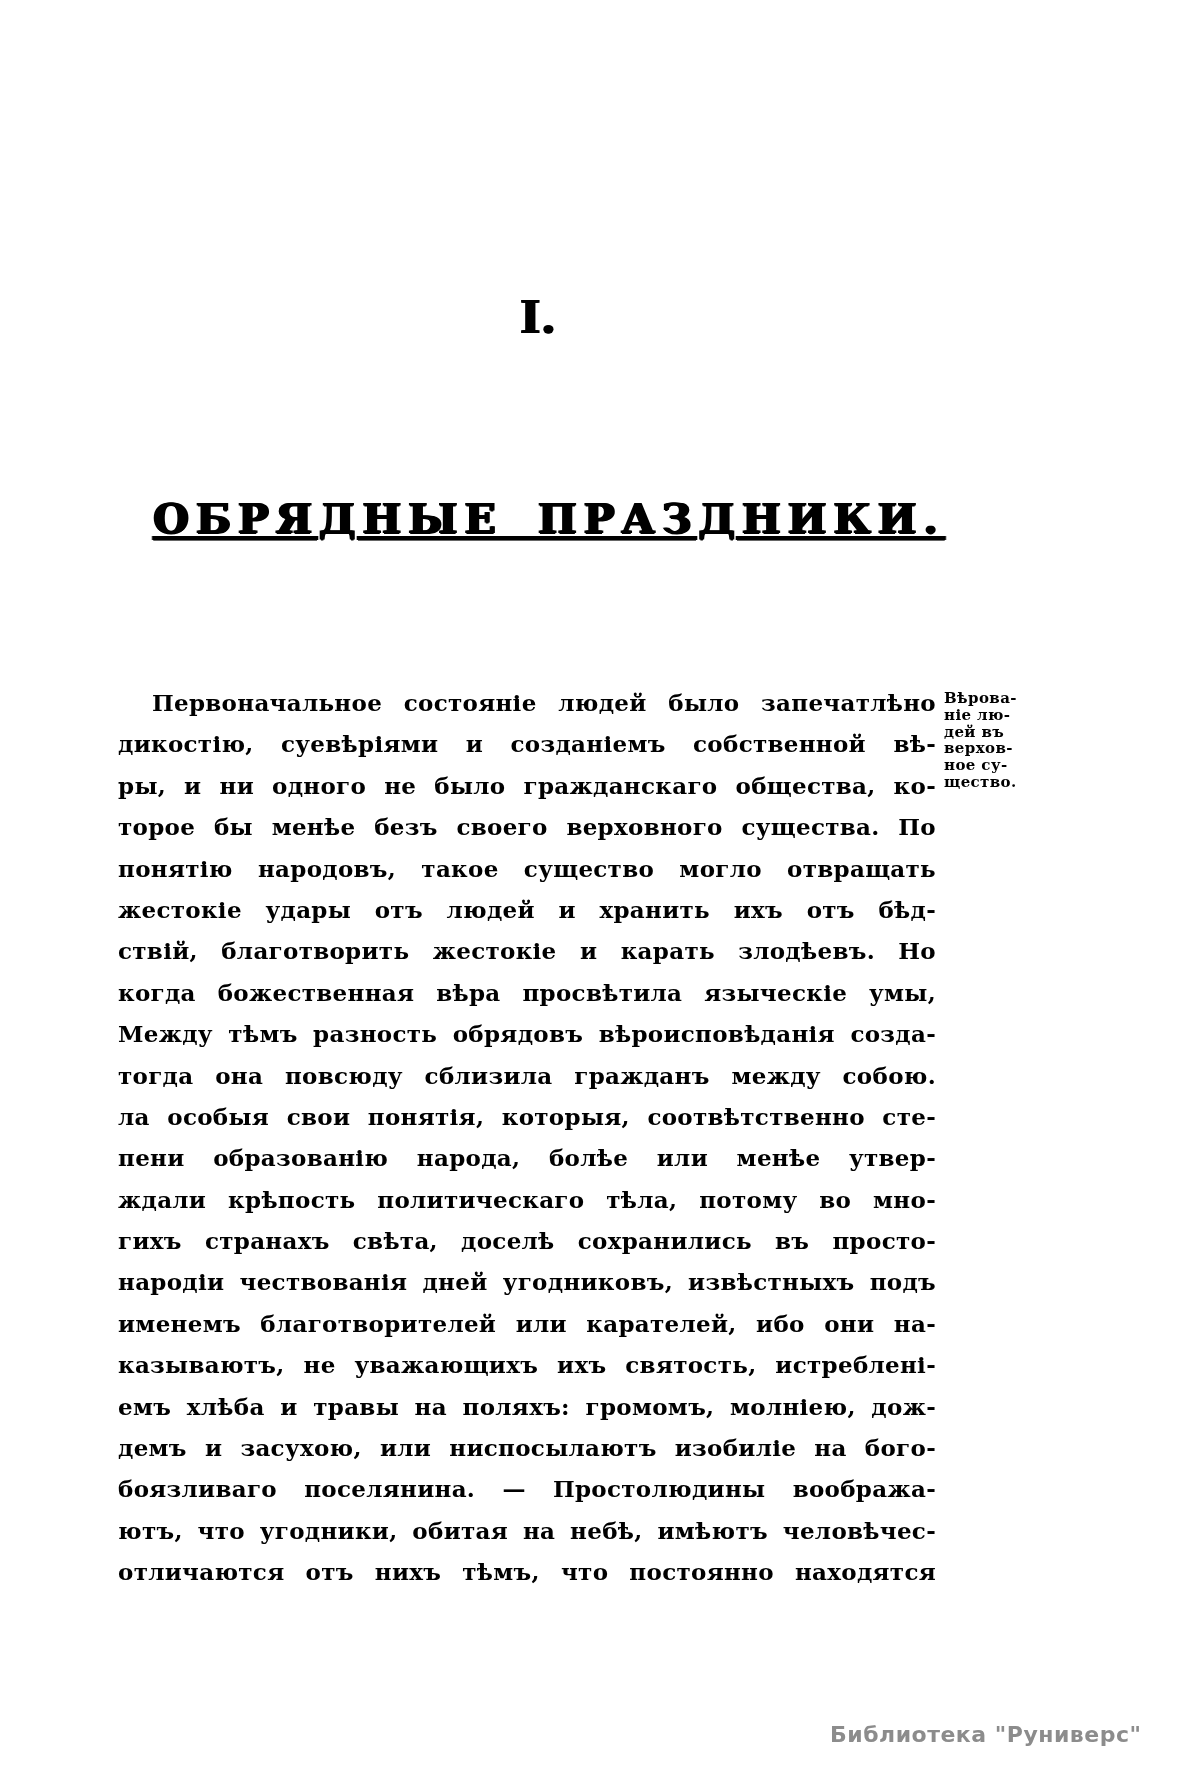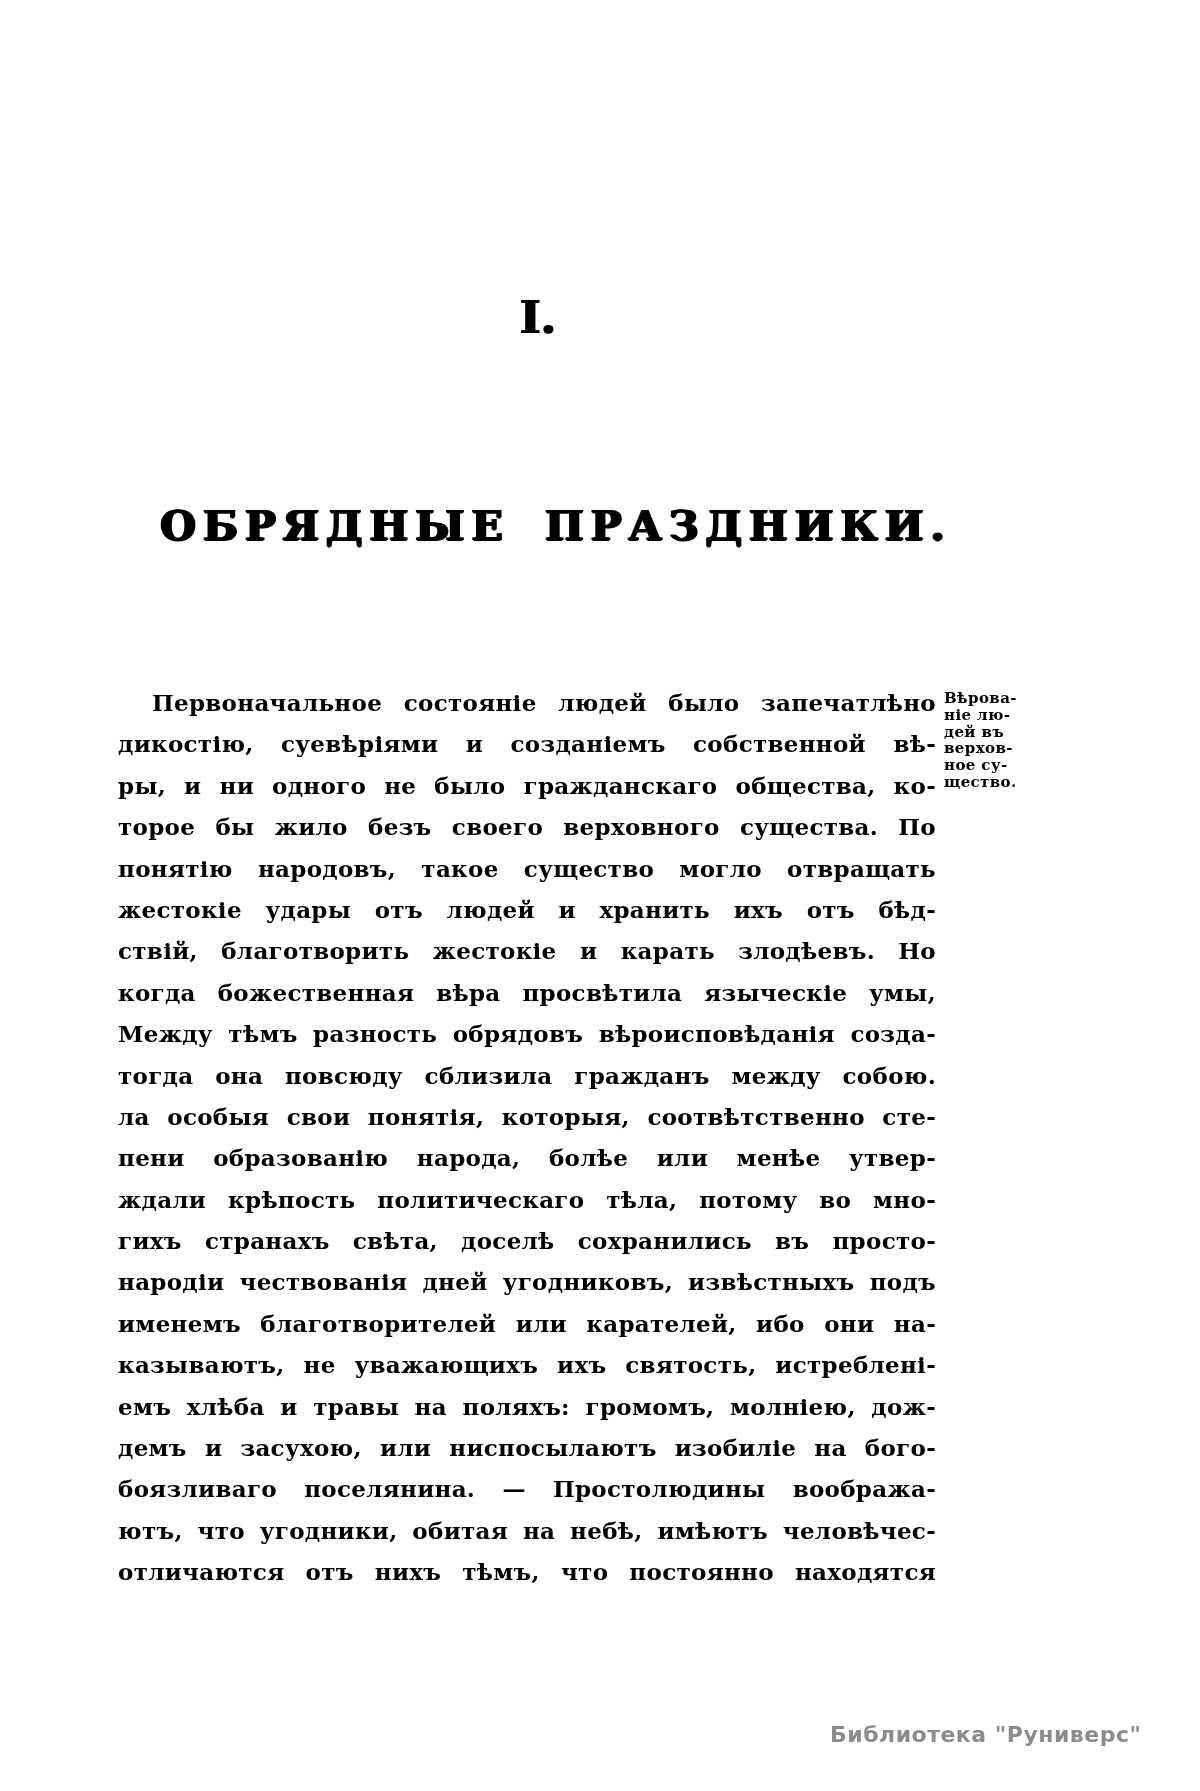--- a/index.html
+++ b/index.html
@@ -25,29 +25,30 @@
     font-size: 44px;
     line-height: 52px;
     font-weight: bold;
     text-shadow: 1px 0 0 currentColor, -1px 0 0 currentColor;
   }
   .page-title {
     position: absolute;
     top: 490px;
     left: 98px;
     width: 900px;
-    margin: 8px;
+    margin: 1px;
     text-align: center;
     font-size: 41px;
     line-height: 56px;
     font-weight: bold;
     letter-spacing: 7px;
     word-spacing: 14px;
     white-space: nowrap;
     text-shadow: 1.3px 0 0 currentColor, -1.3px 0 0 currentColor, 0 0.6px 0 currentColor;
+    text-decoration: underline;
   }
   .body-text {
     position: absolute;
     top: 682px;
     left: 118px;
     width: 818px;
   }
   .body-line {
     height: 41.4px;
     line-height: 41.4px;
@@ -90,21 +91,21 @@
 <div class="page">
 
   <div class="chapter-number">I.</div>
 
   <h1 class="page-title">ОБРЯДНЫЕ ПРАЗДНИКИ.</h1>
 
   <div class="body-text">
     <div class="body-line indent">Первоначальное состояніе людей было запечатлѣно</div>
     <div class="body-line">дикостію, суевѣріями и созданіемъ собственной вѣ-</div>
     <div class="body-line">ры, и ни одного не было гражданскаго общества, ко-</div>
-    <div class="body-line">торое бы жило безъ своего верховного существа. По</div>
+    <div class="body-line">торое бы менѣе безъ своего верховного существа. По</div>
     <div class="body-line">понятію народовъ, такое существо могло отвращать</div>
     <div class="body-line">жестокіе удары отъ людей и хранить ихъ отъ бѣд-</div>
     <div class="body-line">ствій, благотворить жестокіе и карать злодѣевъ. Но</div>
     <div class="body-line">когда божественная вѣра просвѣтила языческіе умы,</div>
     <div class="body-line">Между тѣмъ разность обрядовъ вѣроисповѣданія созда-</div>
     <div class="body-line">тогда она повсюду сблизила гражданъ между собою.</div>
     <div class="body-line">ла особыя свои понятія, которыя, соотвѣтственно сте-</div>
     <div class="body-line">пени образованію народа, болѣе или менѣе утвер-</div>
     <div class="body-line">ждали крѣпость политическаго тѣла, потому во мно-</div>
     <div class="body-line">гихъ странахъ свѣта, доселѣ сохранились въ просто-</div>

